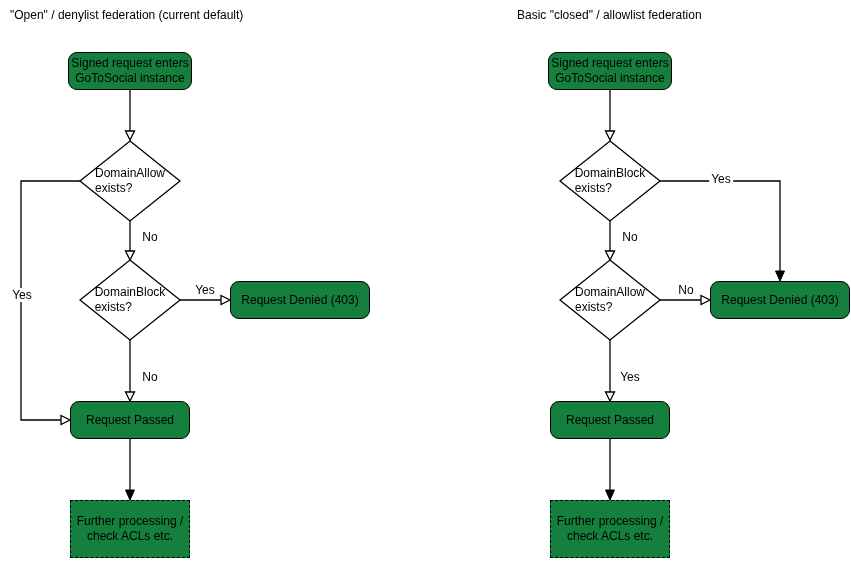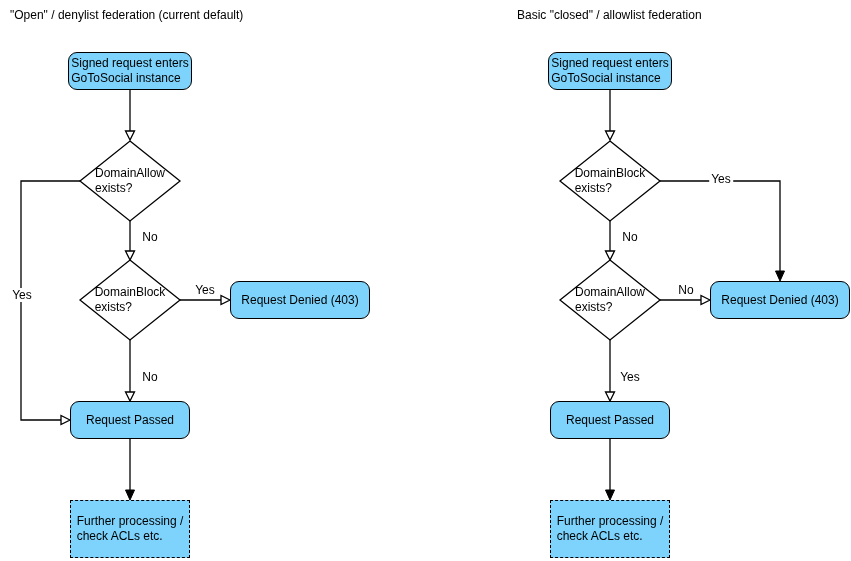--- a/index.html
+++ b/index.html
@@ -40,26 +40,26 @@
   .chart-title {
     position: absolute;
     white-space: pre;
     font-size: 12px;
     line-height: 15px;
   }
   .node {
     position: absolute;
     box-sizing: border-box;
     border: 1.3px solid #000000;
-    background: #7dd3fc;
+    background: #15803d;
     border-radius: 9px;
     display: flex;
     align-items: center;
     justify-content: center;
-    text-align: left;
+    text-align: center;
     white-space: pre-line;
     line-height: 15px;
     font-size: 12px;
   }
   .node.dashed {
     border: 1.3px dashed #000000;
     border-radius: 0;
   }
   .diamond-label {
     position: absolute;

